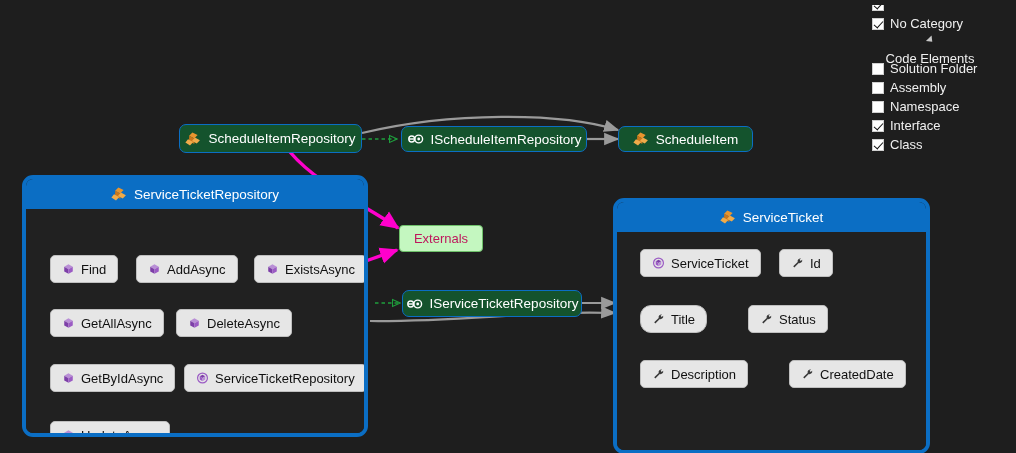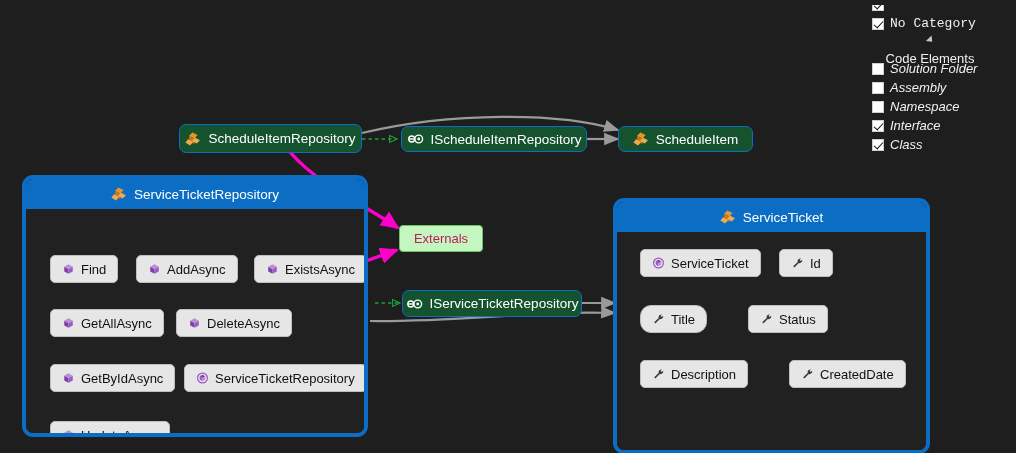--- a/index.html
+++ b/index.html
@@ -116,22 +116,22 @@
     color: #f0f0f0;
     font-size: 13px;
     user-select: none;
   }
   .lg-row {
     display: flex;
     align-items: center;
     height: 19px;
     gap: 6px;
   }
-  .lg-indent-1 { padding-left: 36px; font-family: Liberation Mono, monospace; }
-  .lg-indent-2 { padding-left: 36px; font-style: italic; }
+  .lg-indent-1 { padding-left: 36px; }
+  .lg-indent-2 { padding-left: 36px; }
   .lg-group {
     display: flex;
     align-items: center;
     height: 19px;
     gap: 7px;
     padding-left: 8px;
   }
   .cb {
     width: 12px; height: 12px;
     box-sizing: border-box;

